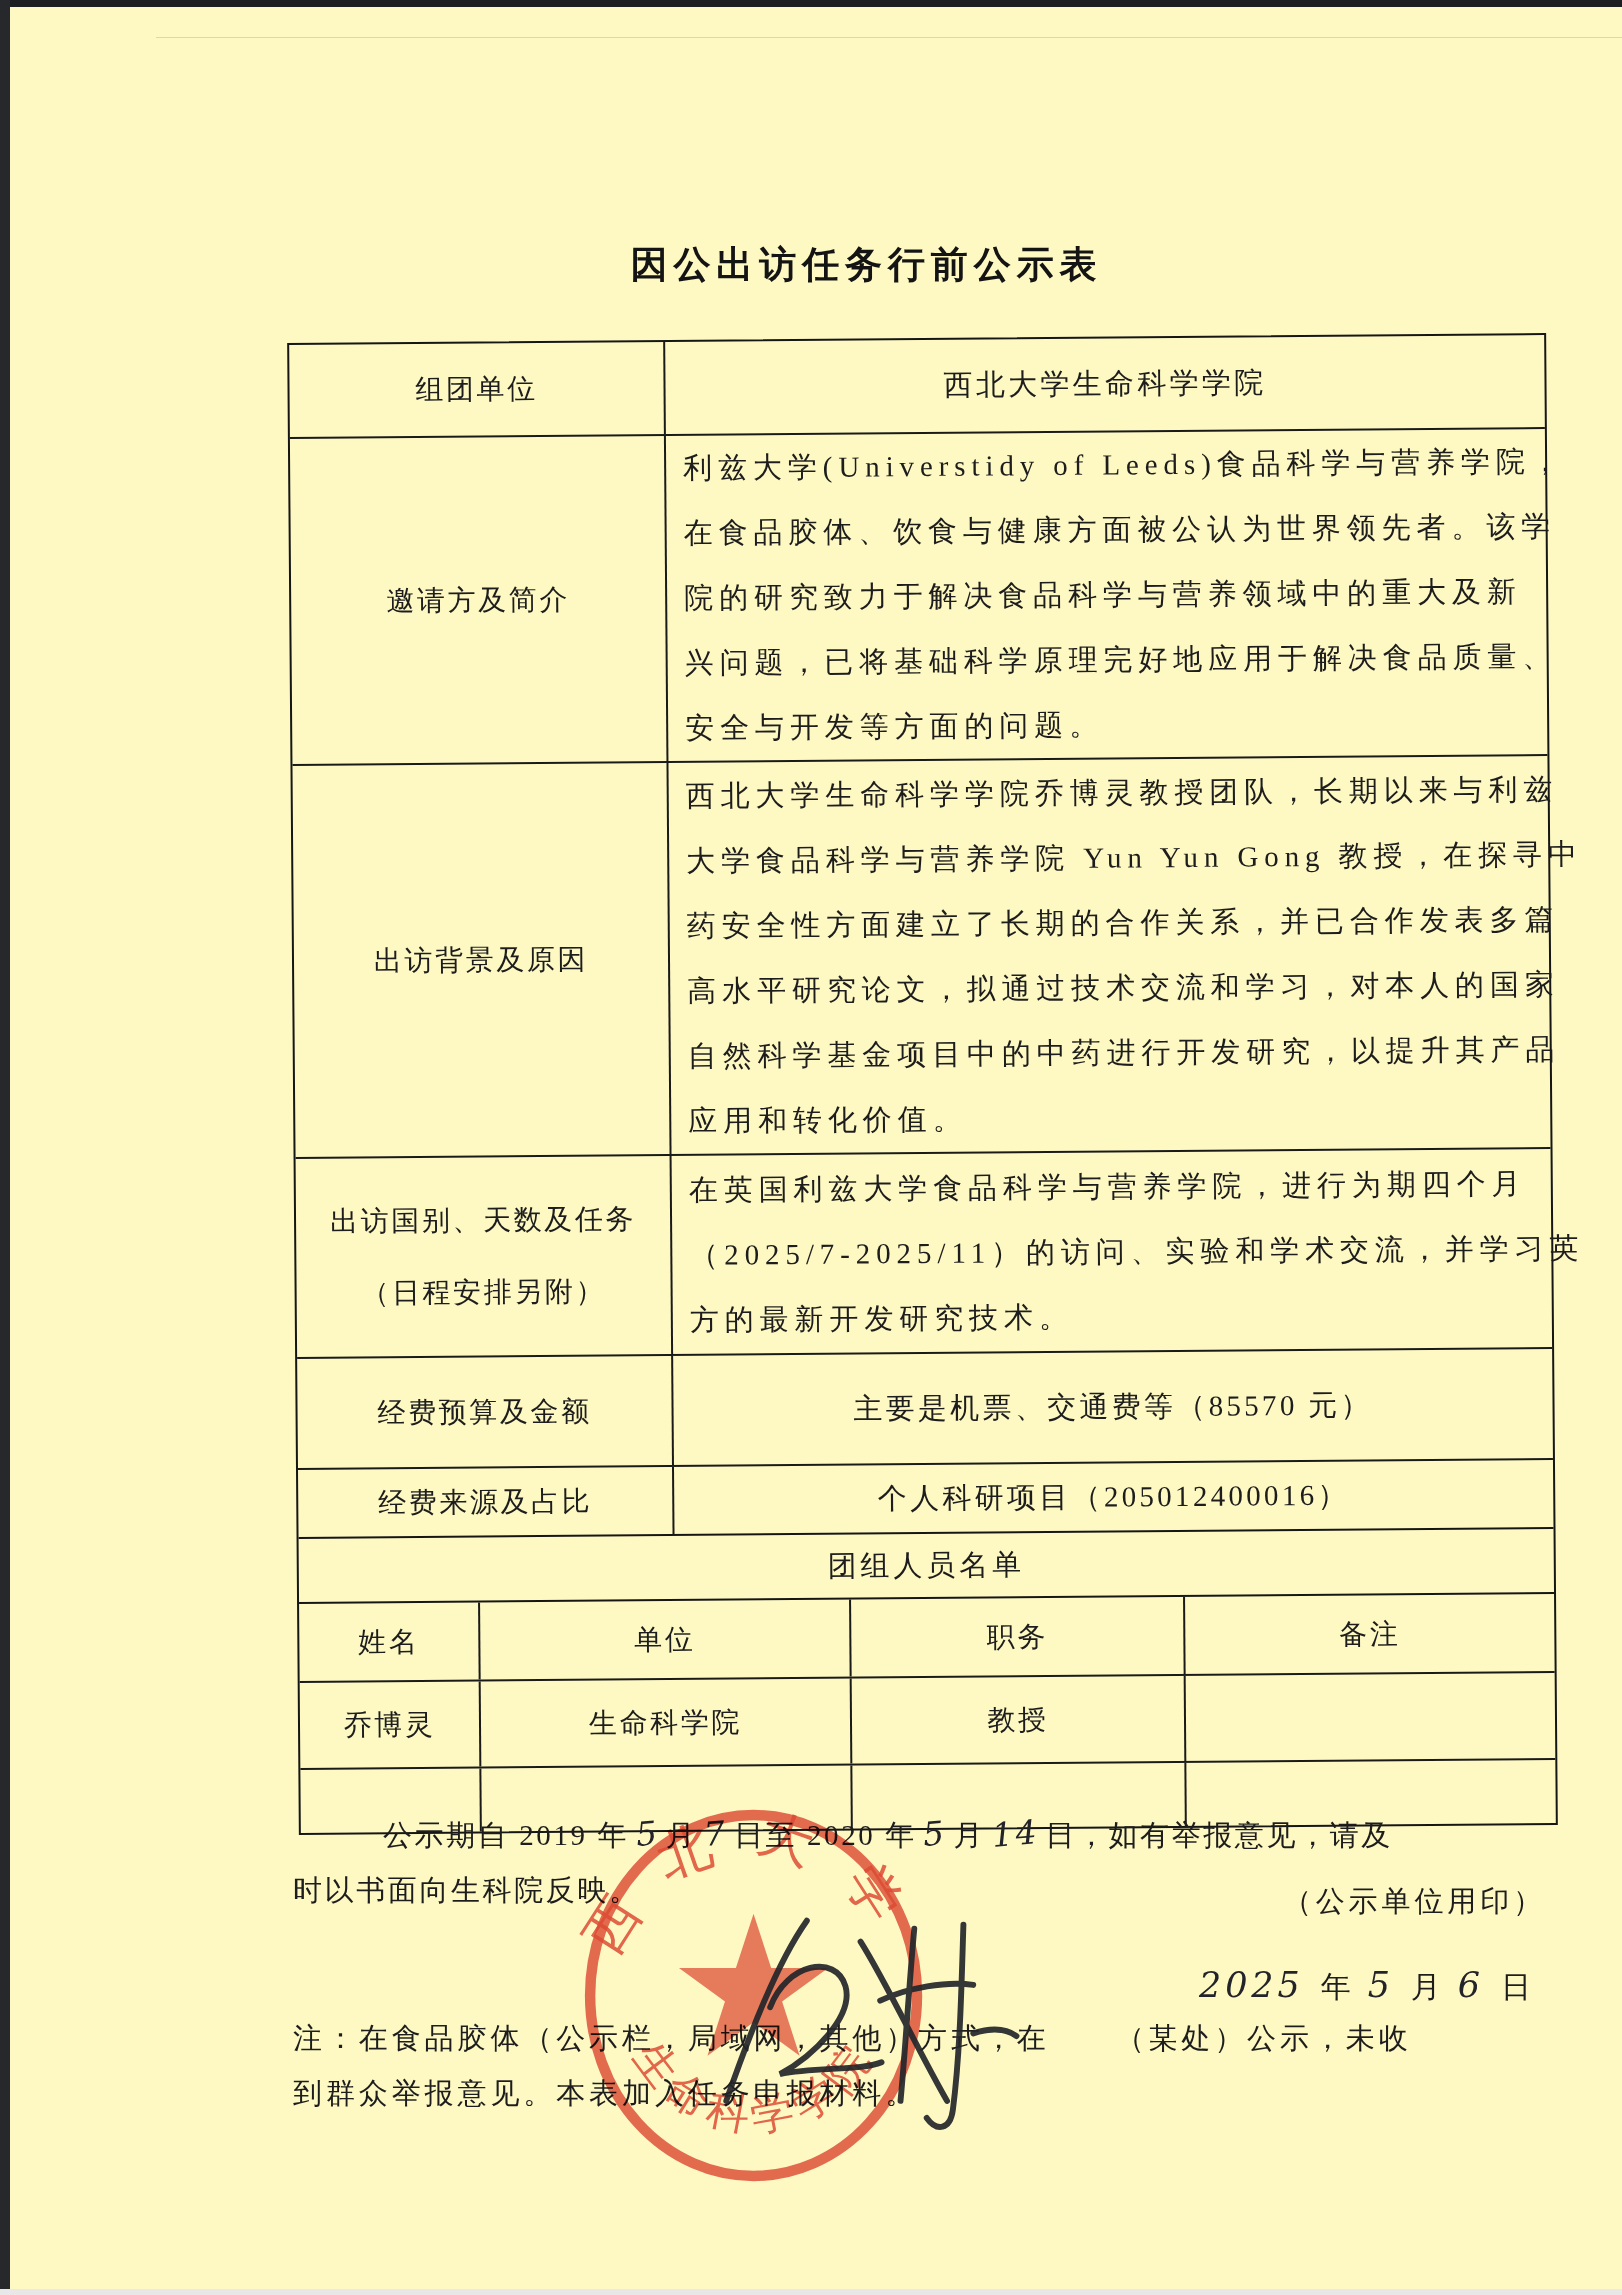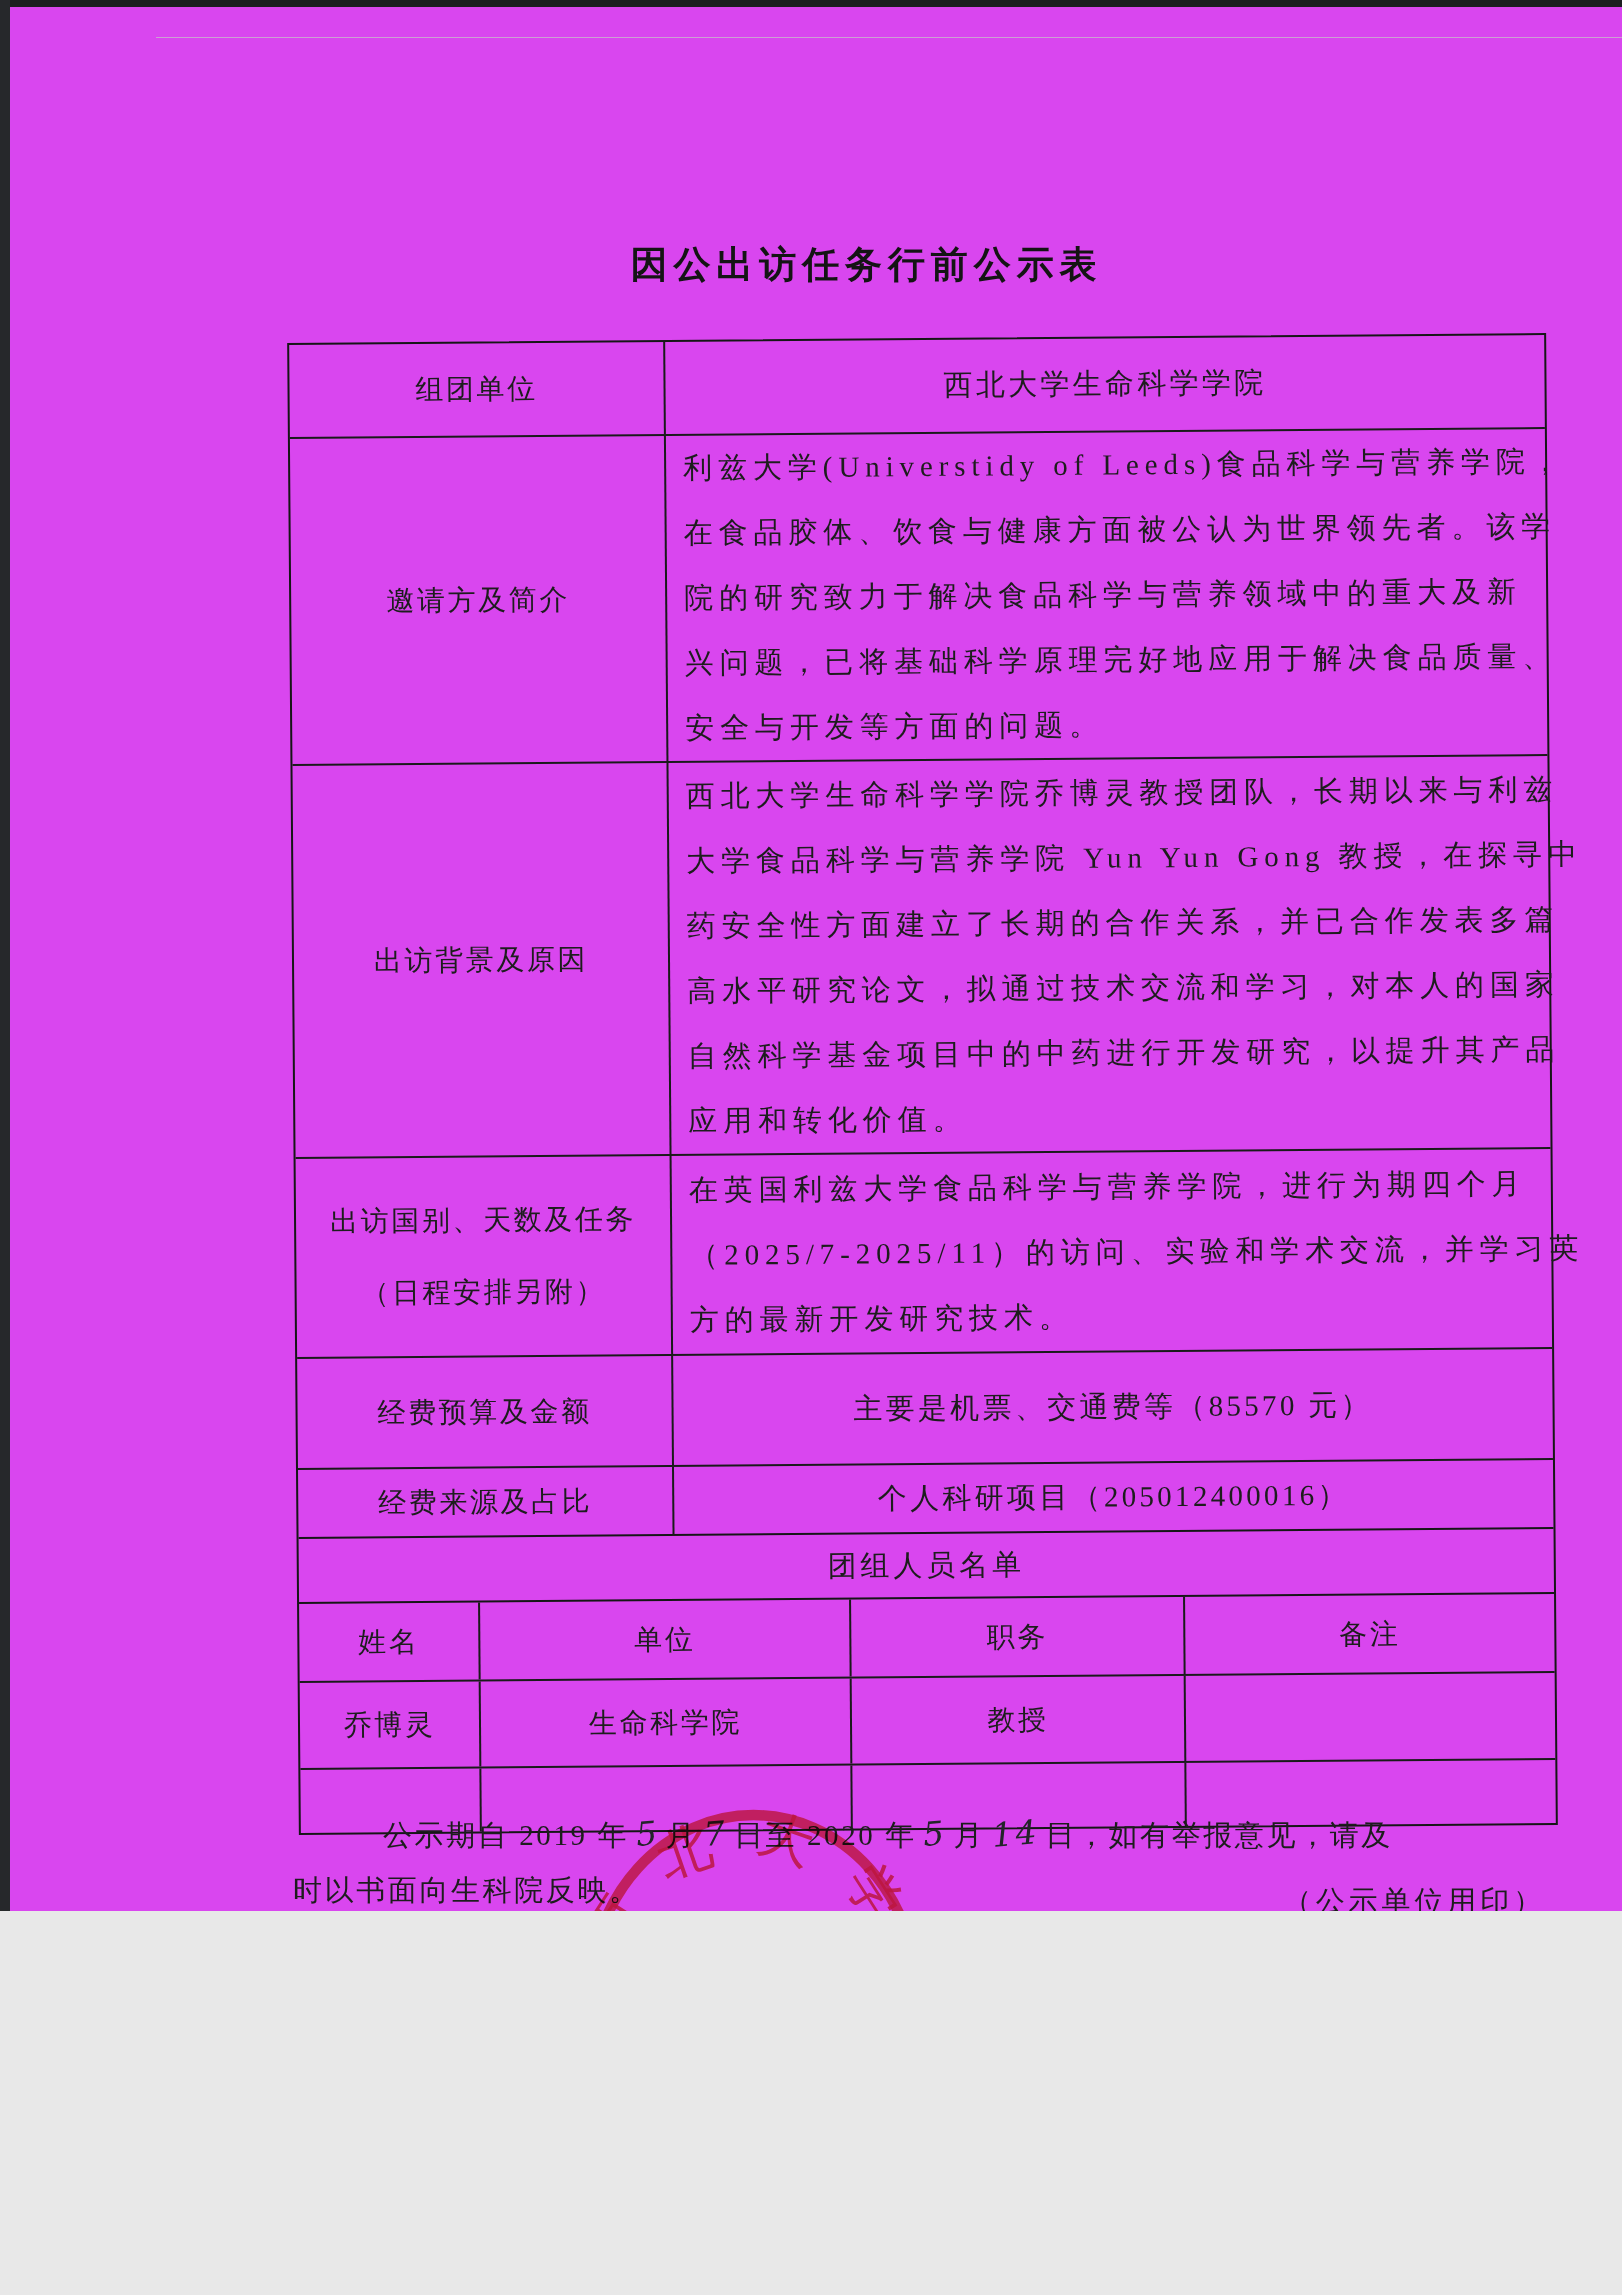--- a/index.html
+++ b/index.html
@@ -1,19 +1,19 @@
 <!DOCTYPE html>
 <html style="font-size:10.5px"><head>
 <meta charset="utf-8">
 <style>
   * { margin:0; padding:0; box-sizing:border-box; }
   html,body { background:#e8e8e8; }
   .page {
-    position:relative; width:1623px; height:1911px;
-    background:#d946ef; overflow:hidden;
+    position:relative; width:1623px; height:2289px;
+    background:#fef9c3; overflow:hidden;
     font-family:"Liberation Serif","DejaVu Serif",serif;
     color:#1d1d1d;
   }
   
   .edge-top { position:absolute; top:0; left:0; width:100%; height:6.5px; background:#1c1e21; }
   .edge-left { position:absolute; top:0; left:0; width:9.8px; height:100%; background:#26282b; }
   .scan-line { position:absolute; top:37px; left:156px; right:0; height:1.3px; background:#c6c6c6; opacity:.7; }
 
   .title {
     position:absolute; top:240px; left:0; width:100%;
@@ -49,21 +49,21 @@
   .pcell {
     display:flex; align-items:center; justify-content:center;
     font-size:28px; letter-spacing:2.6px; border-left:2px solid #1a1a1a;
   }
   .pcell:first-child { border-left:none; }
 
   
   .ftext { position:absolute; font-size:29px; letter-spacing:2.6px; white-space:nowrap; color:#1d1d1d; }
   .hw {
     font-family:"DejaVu Serif","Liberation Serif",serif;
-    font-style:italic; color:#23242a; display:inline-block;
+    font-style:italic; color:#23242a; display:inline-block;margin-top:20px;
   }
   .hw-num { font-size:33px; transform:rotate(-5deg); margin:0 6.5px; }
   .hw-date { font-size:35px; letter-spacing:3.9px; }
   .date-label { font-size:30px; margin:0 17px; letter-spacing:0; }
 
   .stamp-wrap {
     position:absolute; left:579px; top:1799px; width:353px; height:393px;
     mix-blend-mode:multiply; opacity:.9;
   }
   .sig-wrap { position:absolute; left:664px; top:1901px; width:380px; height:236px; }

